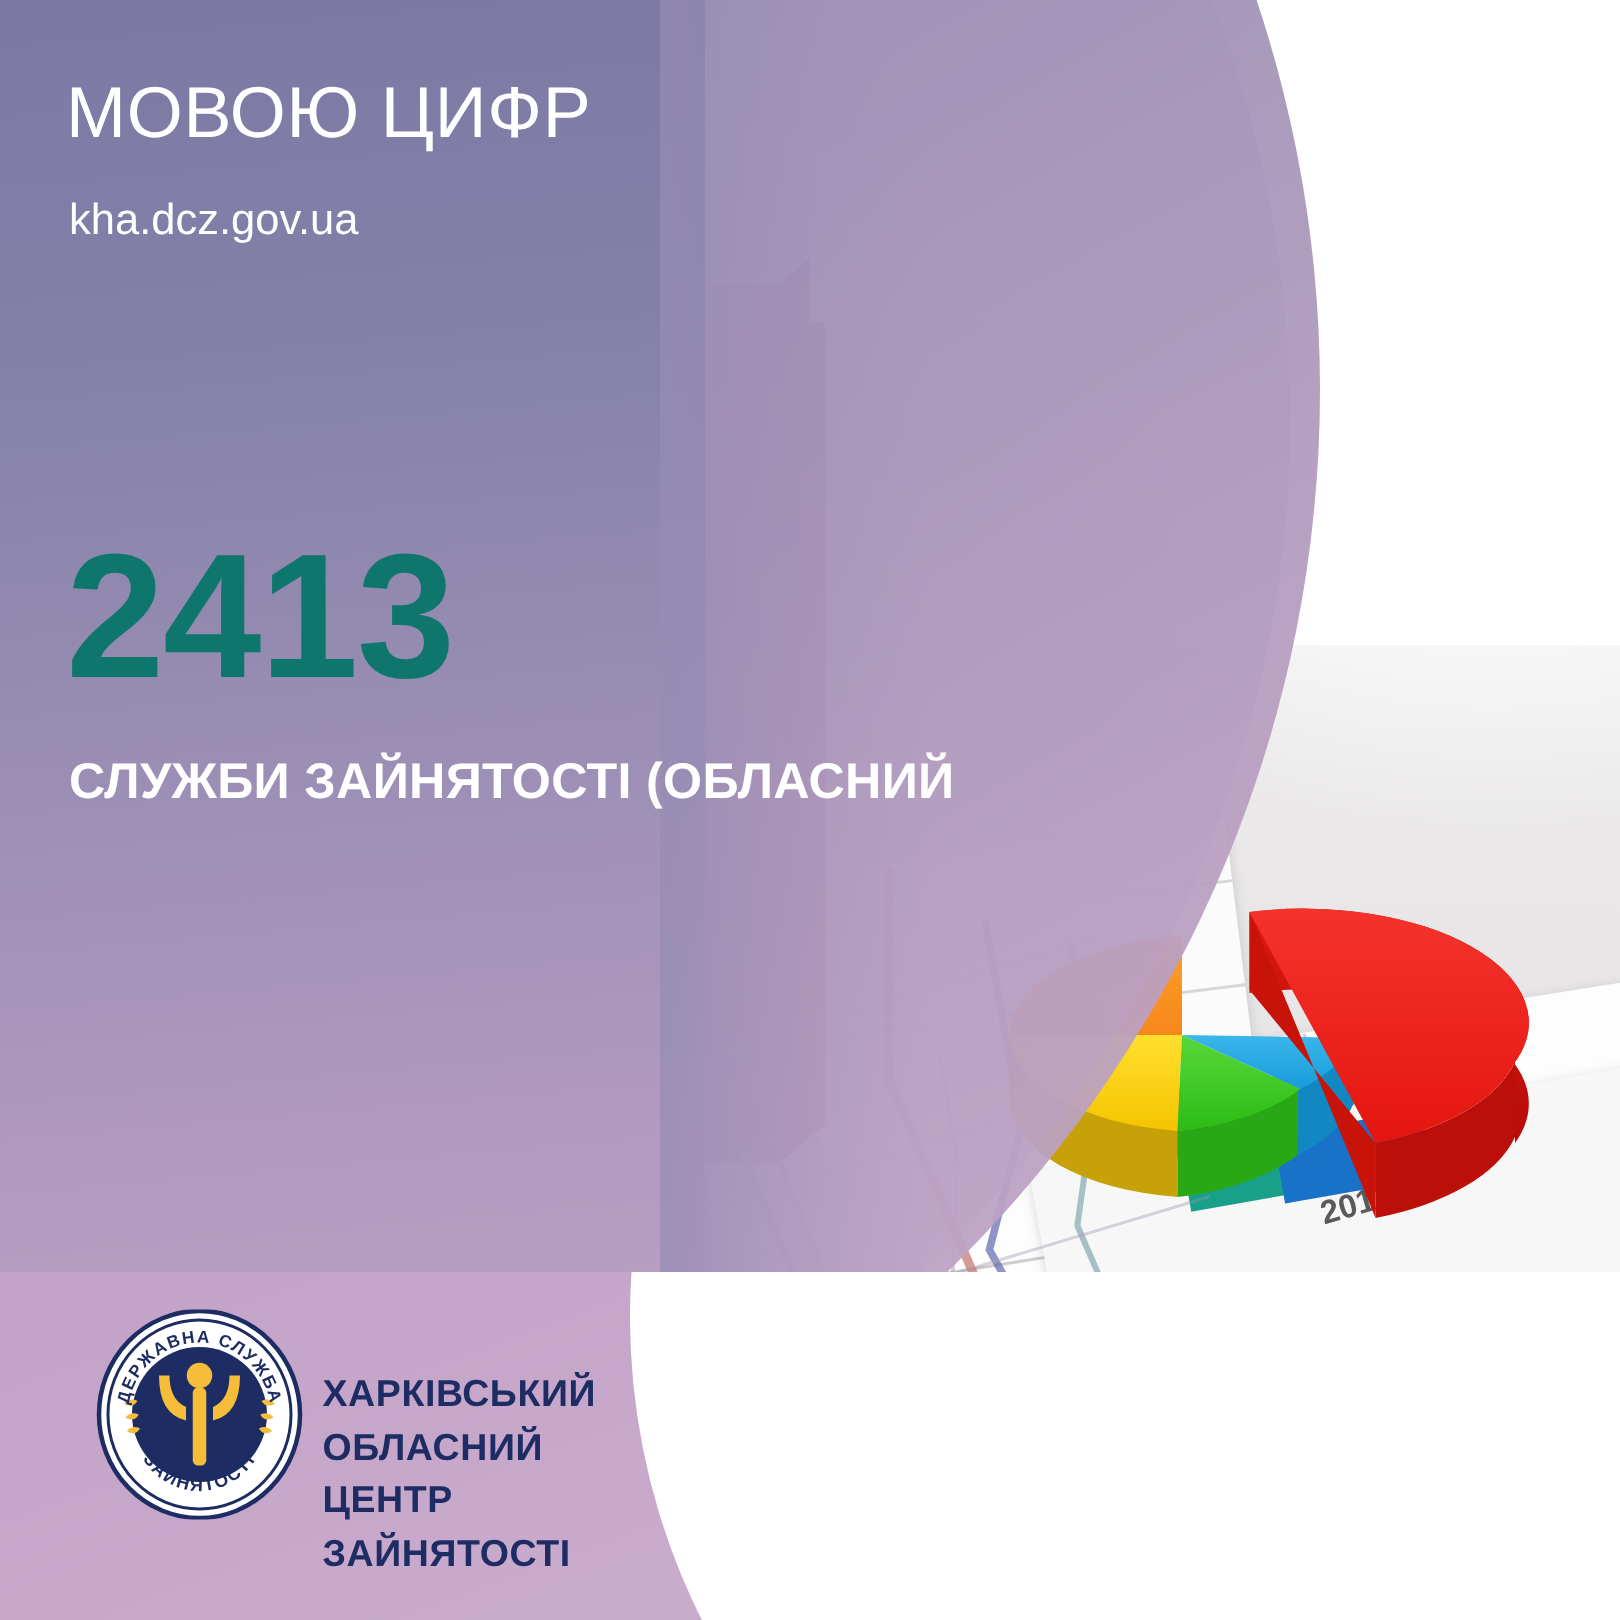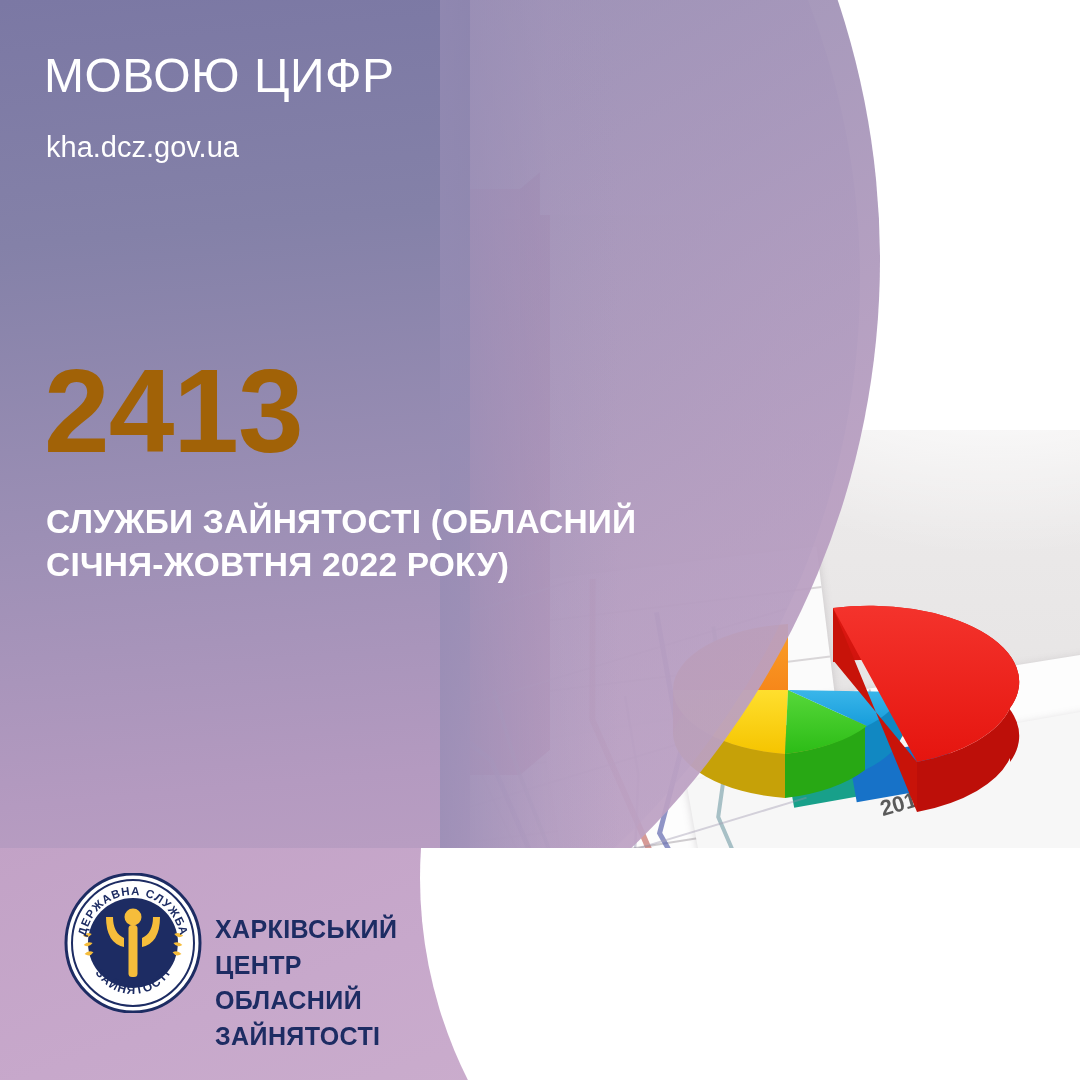--- a/index.html
+++ b/index.html
@@ -76,21 +76,21 @@
     font-size:48px;line-height:1;font-weight:400;color:#ffffff;
     letter-spacing:.5px;white-space:nowrap;
   }
   .url{
     position:absolute;left:46px;top:133px;
     font-size:29px;line-height:1;font-weight:400;color:#ffffff;
     letter-spacing:0;white-space:nowrap;
   }
   .bignum{
     position:absolute;left:44px;top:352px;
-    font-size:118px;line-height:1;font-weight:700;color:#a16207;
+    font-size:118px;line-height:1;font-weight:700;color:#0f766e;
     letter-spacing:-1px;
   }
   .desc{
     position:absolute;left:46px;top:500px;width:680px;
     font-size:33.5px;line-height:1.29;font-weight:600;color:#ffffff;
     letter-spacing:.2px;
   }
   .desc div{white-space:nowrap;}
 
   
@@ -276,21 +276,20 @@
                 border-radius:50%;background:#ffffff;"></div>
   </div>
 
   <div class="title">МОВОЮ ЦИФР</div>
   <div class="url">kha.dcz.gov.ua</div>
 
   <div class="bignum">2413</div>
 
   <div class="desc">
     <div>СЛУЖБИ ЗАЙНЯТОСТІ (ОБЛАСНИЙ</div>
-    <div>СІЧНЯ-ЖОВТНЯ 2022 РОКУ)</div>
   </div>
 
   <div class="logo">
     <svg viewBox="0 0 140 140" width="140" height="140">
       <defs>
         <path id="arcTop" d="M 22,72 A 48,50 0 0 1 118,72" fill="none"></path>
         <path id="arcBot" d="M 25,74 A 45,47 0 0 0 115,74" fill="none"></path>
       </defs>
 
       <ellipse cx="70" cy="70" rx="67" ry="69" fill="#ffffff" stroke="#1d2c63" stroke-width="3"></ellipse>
@@ -322,18 +321,18 @@
         <textPath href="#arcTop" startOffset="50%" text-anchor="middle" id="lt">ДЕРЖАВНА СЛУЖБА</textPath>
       </text>
       <text font-family="Liberation Sans, sans-serif" font-size="12" font-weight="700" fill="#1d2c63" letter-spacing="1.3">
         <textPath href="#arcBot" startOffset="50%" text-anchor="middle" id="lb">ЗАЙНЯТОСТІ</textPath>
       </text>
     </svg>
   </div>
 
   <div class="org">
     <div>ХАРКІВСЬКИЙ</div>
+    <div>ОБЛАСНИЙ</div>
     <div>ЦЕНТР</div>
-    <div>ОБЛАСНИЙ</div>
     <div>ЗАЙНЯТОСТІ</div>
   </div>
 
 </div>
 
 </body></html>

